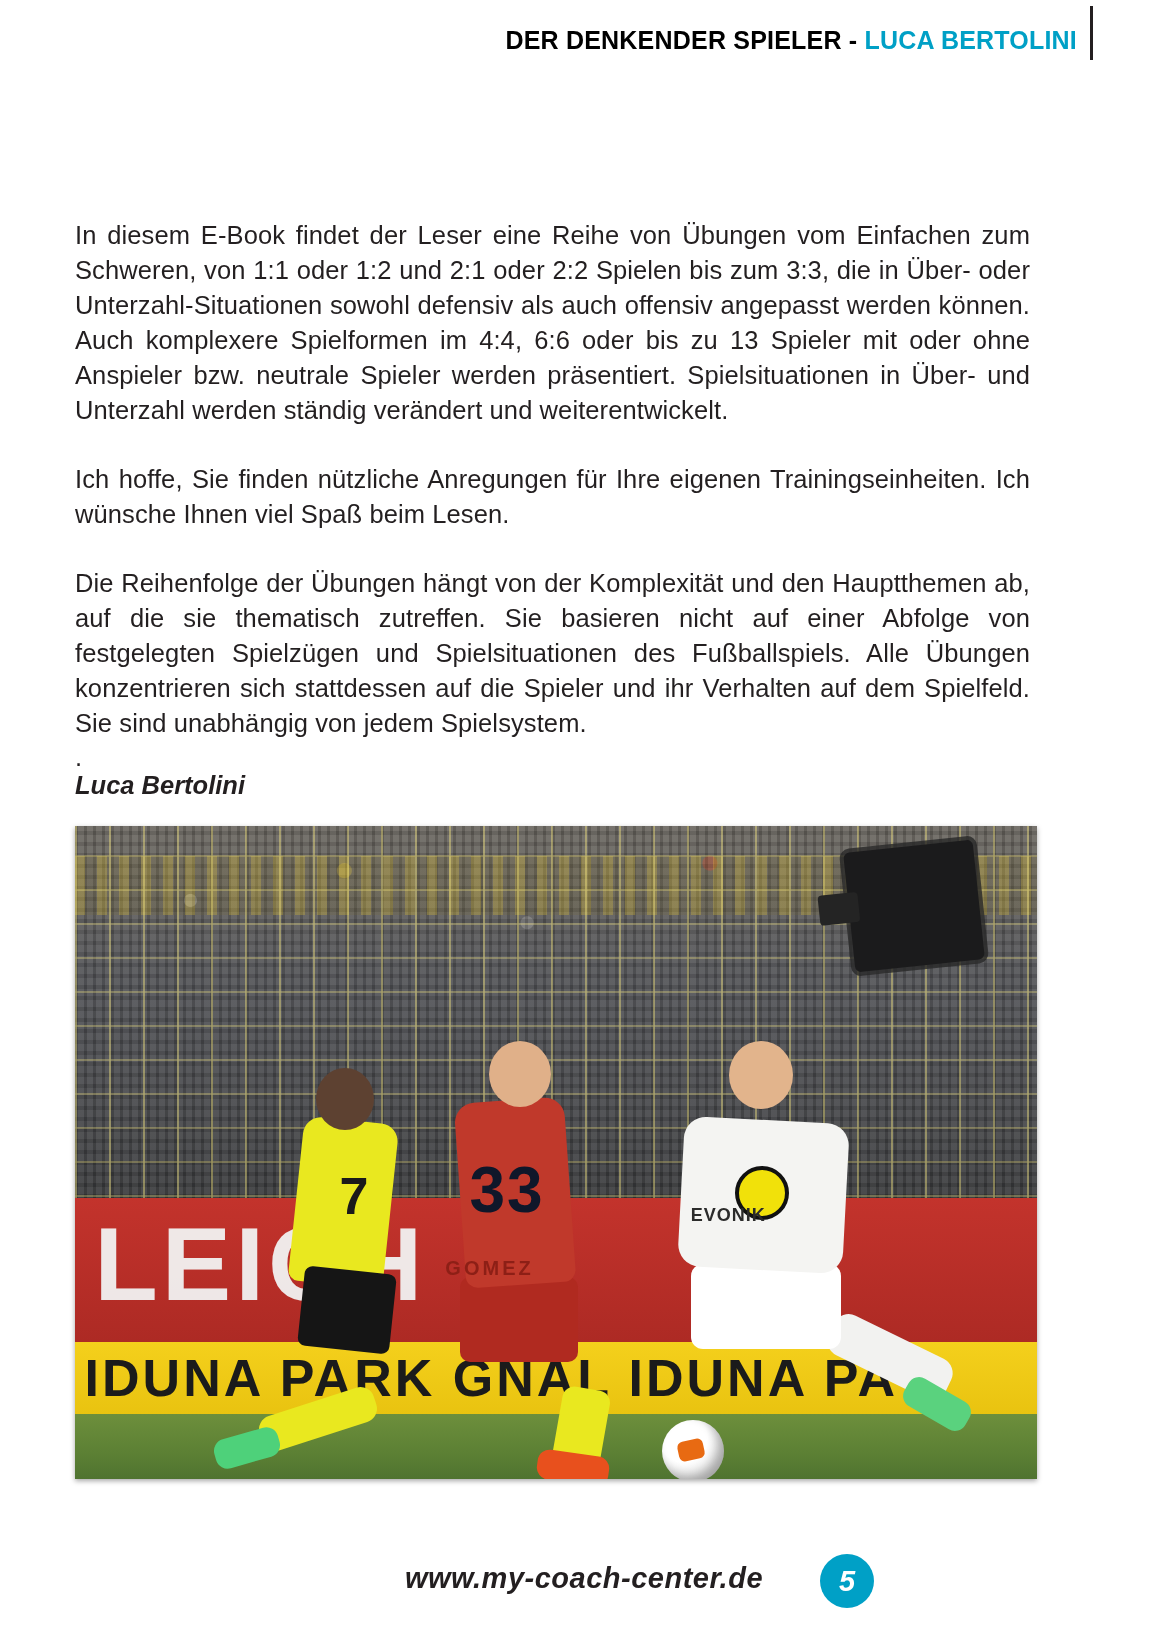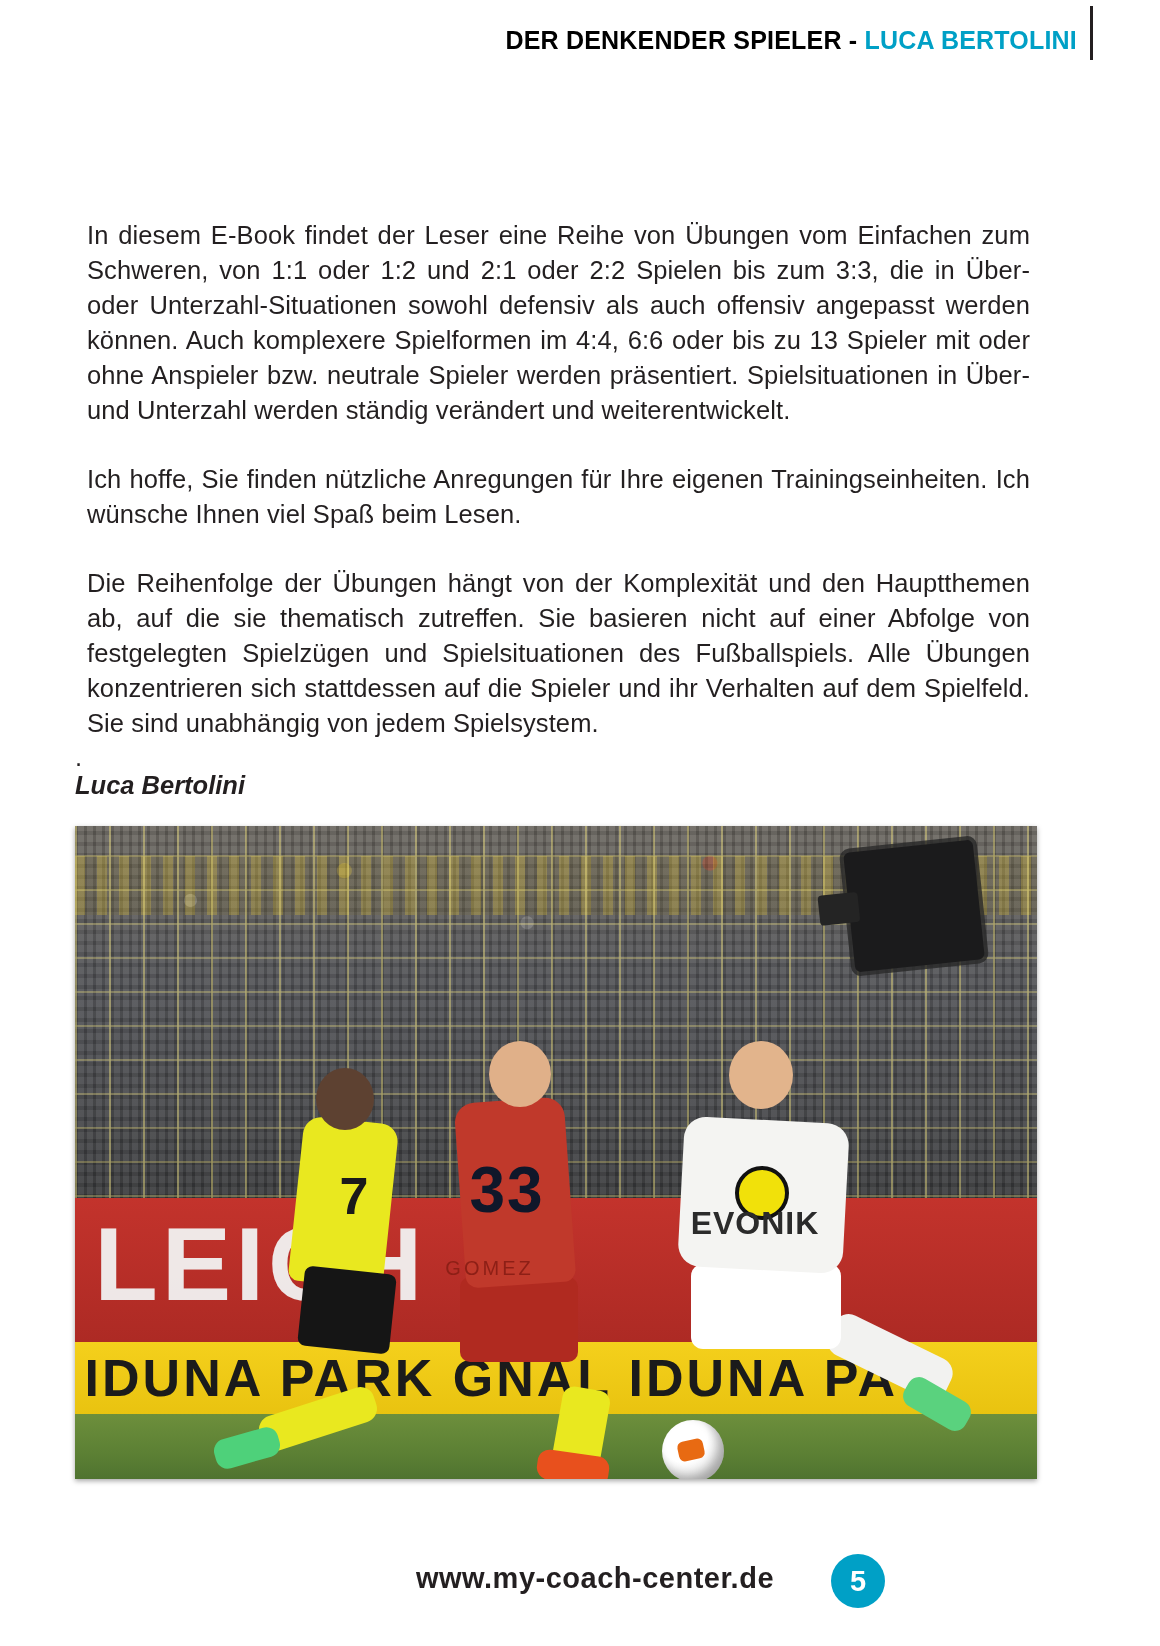--- a/index.html
+++ b/index.html
@@ -51,21 +51,21 @@
   }
 
   
   .content {
     position: absolute;
     left: 75px;
     top: 218px;
     width: 955px;
   }
   p.para {
-    margin: 0 0 34px 12px;
+    margin: 0 0 34px 0;
     font-size: 25.5px;
     line-height: 35px;
     text-align: justify;
     color: #231f20;
     font-weight: 400;
     letter-spacing: 0.1px;
   }
   p.para:last-of-type {
     margin-bottom: 0;
   }
@@ -326,56 +326,57 @@
     position: absolute;
     left: 68.6%; top: 52%;
     width: 46px; height: 46px;
     border-radius: 50%;
     background: #f1e10a;
     border: 4px solid #111;
   }
   .evonik {
     position: absolute;
     left: 64%; top: 58%;
-    font-size: 32px;
+    font-size: 18px;
     font-weight: bold;
     color: #2b2b2b;
     letter-spacing: 1px;
   }
   .shirt-number {
     position: absolute;
     left: 41%; top: 50%;
     font-size: 64px;
     font-weight: bold;
     color: #0f172a;
     letter-spacing: 2px;
   }
   .shirt-name {
     position: absolute;
     left: 38.5%; top: 66%;
     font-size: 20px;
-    font-weight: normal;
+    font-weight: bold;
     color: #8d1f16;
     letter-spacing: 3px;
   }
   .yellow-number {
     position: absolute;
     left: 27.5%; top: 52%;
     font-size: 52px;
     font-weight: bold;
     color: #1a1a1a;
   }
 
   
   .footer {
     position: absolute;
-    left: 15px;
+    left: 4px;
     bottom: 0;
     width: 932px;
     height: 120px;
+    font-style: italic;
   }
   .footer-url {
     position: absolute;
     left: 0;
     width: 1160px;
     top: 36px;
     text-align: center;
     font-size: 29px;
     font-weight: bold;
     color: #231f20;

